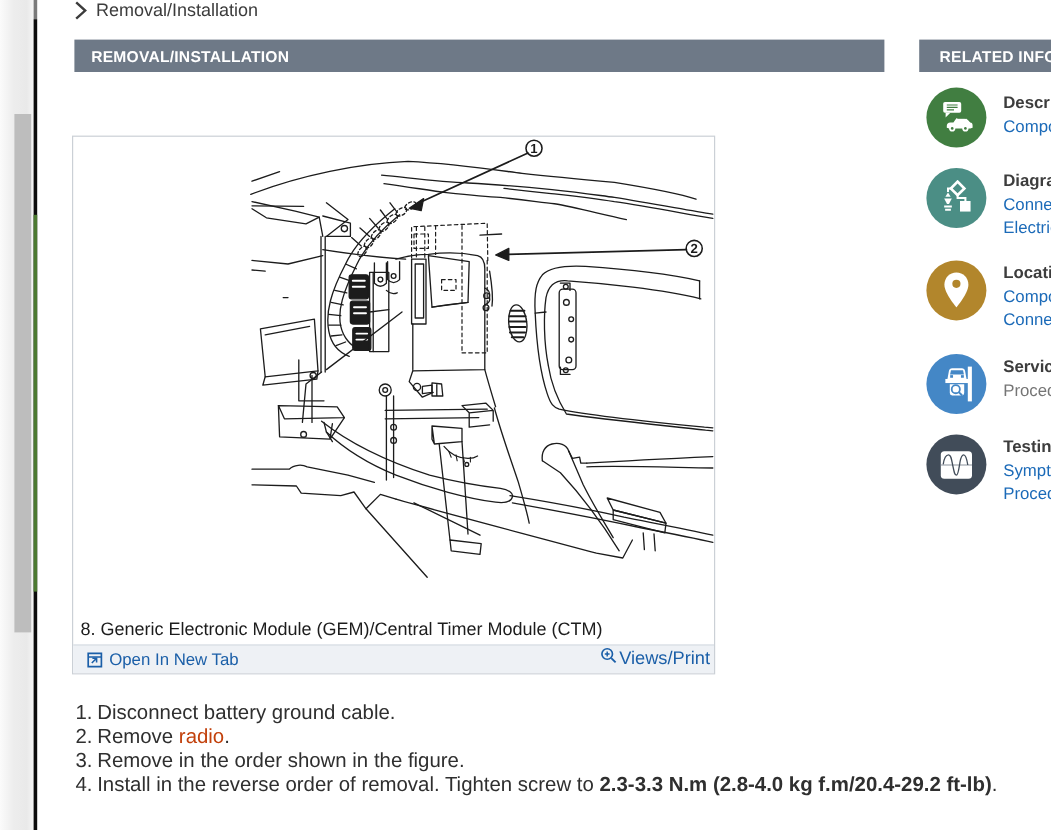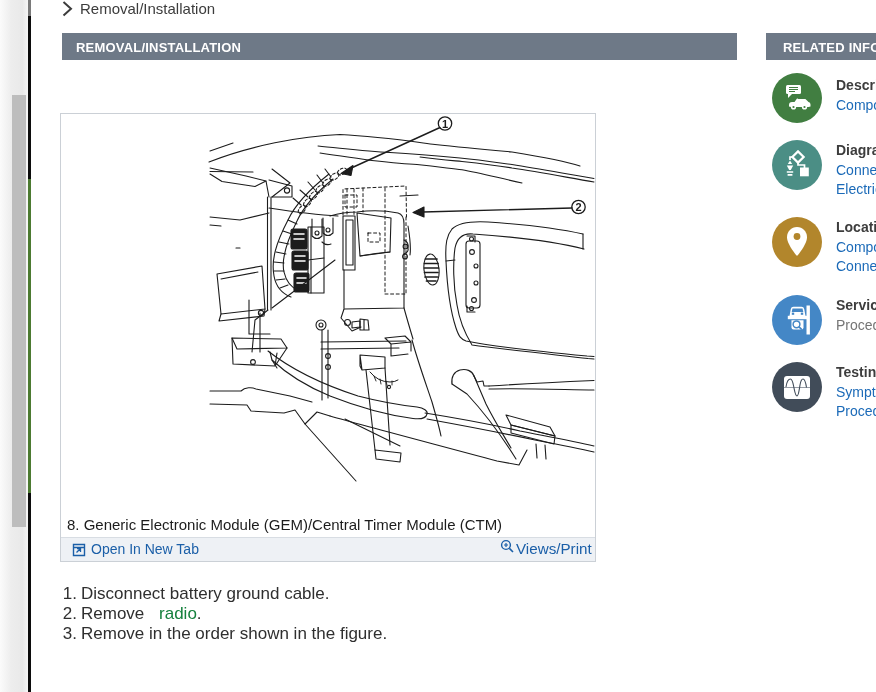--- a/index.html
+++ b/index.html
@@ -21,21 +21,21 @@
 #hbar1 { left:62px; width:675px; padding-left:14px; letter-spacing:0.2px; }
 #hbar2 { left:766px; width:110px; padding-left:17px; letter-spacing:0.2px; }
 
 #figbox { left:60px; top:113px; width:536px; height:449px; border:1px solid #cbd0d6; background:#ffffff; }
 .cap { position:absolute; left:6px; font-size:15px; color:#1c1c1c; white-space:nowrap; }
 #figfoot { position:absolute; left:0; bottom:0; width:534px; height:24.5px; background:#eef1f5; border-top:1px solid #d8dde3;margin-top:12px; }
 .flink { position:absolute; font-size:14px; color:#1b5fa8; white-space:nowrap; }
 
 .li { position:absolute; font-size:17px; color:#2f2f2f; white-space:nowrap; }
 .li .num { display:inline-block; width:18px; text-align:right; margin-right:4px; }
-a.blue { color:#15803d; text-decoration:none;margin-left:10px; }
+a.blue { color:#c2410c; text-decoration:none; }
 
 .circ { position:absolute; left:772px; width:50px; height:50px; border-radius:50%; }
 .sbt { position:absolute; left:836px; font-size:14px; font-weight:bold; color:#3d3d3d; white-space:nowrap; }
 .sbl { position:absolute; left:836px; font-size:14px; color:#1b6ab8; white-space:nowrap; }
 .sbg { position:absolute; left:836px; font-size:14px; color:#757575; white-space:nowrap; }
 </style>
 </head>
 <body>
 <div id="page">
   <div class="abs" id="track"></div>
@@ -222,20 +222,21 @@
         <path d="M9.4 9.4 L13 13" stroke="#1b5fa8" stroke-width="1.6"></path>
         <path d="M4 6 H8 M6 4 V8" stroke="#1b5fa8" stroke-width="1.2"></path>
       </svg>
       <div class="flink" style="left:455px;top:2.5px;font-size:15.2px">Views/Print</div>
     </div>
   </div>
 
   <div class="abs li" style="left:59px;top:584px"><span class="num">1.</span>Disconnect battery ground cable.</div>
   <div class="abs li" style="left:59px;top:604px"><span class="num">2.</span>Remove <a class="blue">radio</a>.</div>
   <div class="abs li" style="left:59px;top:624px"><span class="num">3.</span>Remove in the order shown in the figure.</div>
+  <div class="abs li" style="left:59px;top:644px"><span class="num">4.</span>Install in the reverse order of removal. Tighten screw to <b>2.3-3.3 N.m (2.8-4.0 kg f.m/20.4-29.2 ft-lb)</b>.</div>
 
   <div class="circ" style="top:73px; background:#417e41;"></div>
   <svg class="abs" style="left:783px;top:84px" width="28" height="28" viewBox="0 0 28 28">
     <rect x="3" y="1" width="15" height="9" rx="1.5" fill="#ffffff"></rect>
     <path d="M5 10 L5 14 L9 10 Z" fill="#ffffff"></path>
     <path d="M6 3.5 H15 M6 5.5 H15 M6 7.5 H12" stroke="#417e41" stroke-width="1"></path>
     <path d="M6 21 q0,-3 3,-3 l2.5 0 l2.5 -3.5 l6.5 0 q2,0 3.5,2 l1.5 1.5 q2,0 2,2.5 l0 2 l-2 0.5 l-17.5 0 l-2 -0.5 z" fill="#ffffff"></path>
     <circle cx="10.5" cy="23" r="2.6" fill="#ffffff"></circle>
     <circle cx="21.5" cy="23" r="2.6" fill="#ffffff"></circle>
     <circle cx="10.5" cy="23" r="1.1" fill="#417e41"></circle>

